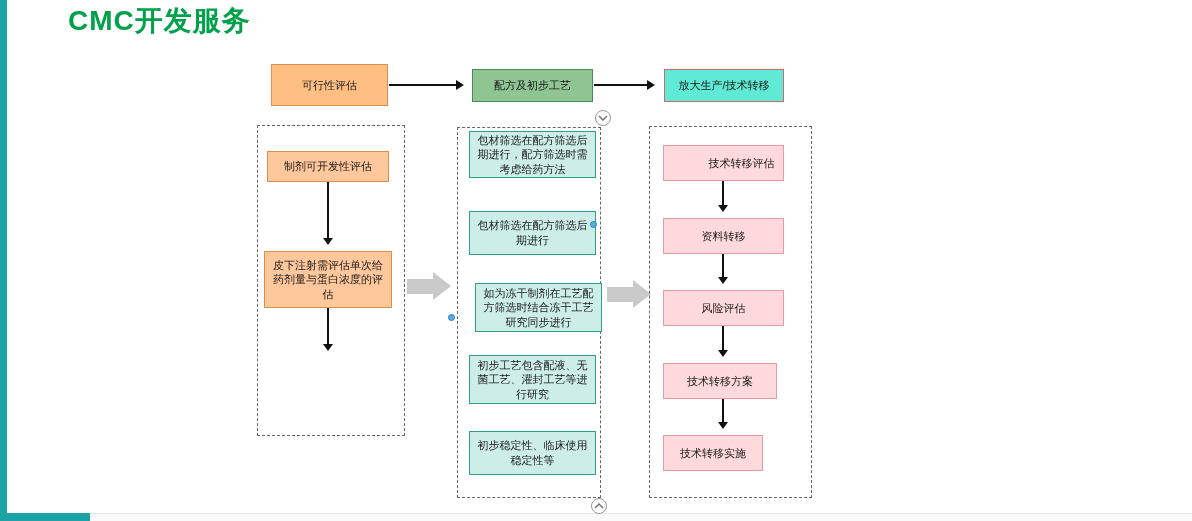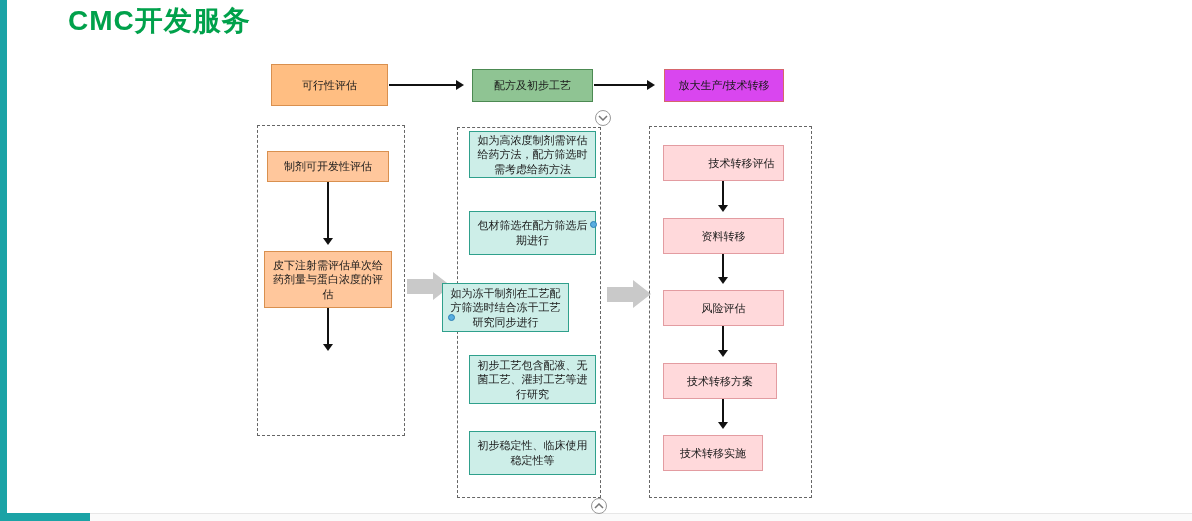--- a/index.html
+++ b/index.html
@@ -11,21 +11,21 @@
   .hscroll-thumb { position:absolute; left:0; top:513px; width:90px; height:8px; background:#1BA3A6; }
 
   .page-title { position:absolute; left:68px; top:2px; font-size:28px; font-weight:bold; color:#00A14B; letter-spacing:1px; }
 
   .box { position:absolute; display:flex; align-items:center; justify-content:center;
          text-align:center; font-size:11px; line-height:1.32; color:#1a1a1a; padding:2px 5px; }
   .orange-top { background:#FFBE82; border:1px solid #D9904F; }
   .orange     { background:#FFC79C; border:1px solid #D9904F; }
   .green-top  { background:#8FC493; border:1px solid #4C8A52; }
   .teal       { background:#CDEEE8; border:1px solid #2FA08C; }
-  .pink-top   { background:#d946ef; border:1px solid #D6666C; }
+  .pink-top   { background:#5eead4; border:1px solid #D6666C; }
   .pink       { background:#FFD9DB; border:1px solid #E39CA1; }
 
   .group { position:absolute; border:1px dashed #666; background:transparent; }
 
   .arrow-h { position:absolute; height:2px; background:#111; }
   .arrow-h::after { content:""; position:absolute; right:-8px; top:-4px;
                     border:5px solid transparent; border-left:8px solid #111; }
   .arrow-v { position:absolute; width:2px; background:#111; }
   .arrow-v::after { content:""; position:absolute; bottom:-7px; left:-4px;
                     border:5px solid transparent; border-top:7px solid #111; }
@@ -63,23 +63,23 @@
   <div class="arrow-v" style="left:327px; top:182px; height:61px;"></div>
   <div class="box orange" style="left:264px; top:251px; width:128px; height:57px;">皮下注射需评估单次给药剂量与蛋白浓度的评估</div>
   <div class="arrow-v" style="left:327px; top:308px; height:41px;"></div>
 
   <div class="big-arrow" style="left:407px; top:272px;">
     <span class="shaft"></span>
     <span class="head"></span>
   </div>
 
   <div class="group" style="left:457px; top:127px; width:144px; height:371px;"></div>
-  <div class="box teal" style="left:469px; top:131px; width:127px; height:47px;">如为高浓度制剂需评估给药方法，配方筛选时需考虑给药方法</div>
+  <div class="box teal" style="left:469px; top:131px; width:127px; height:47px;">包材筛选在配方筛选后期进行，配方筛选时需考虑给药方法</div>
   <div class="box teal" style="left:469px; top:211px; width:127px; height:44px;">包材筛选在配方筛选后期进行</div>
-  <div class="box teal" style="left:442px; top:283px; width:127px; height:49px;">如为冻干制剂在工艺配方筛选时结合冻干工艺研究同步进行</div>
+  <div class="box teal" style="left:475px; top:283px; width:127px; height:49px;">如为冻干制剂在工艺配方筛选时结合冻干工艺研究同步进行</div>
   <div class="box teal" style="left:469px; top:355px; width:127px; height:49px;">初步工艺包含配液、无菌工艺、灌封工艺等进行研究</div>
   <div class="box teal" style="left:469px; top:431px; width:127px; height:44px;">初步稳定性、临床使用稳定性等</div>
 
   <div class="handle" style="left:590px; top:221px;"></div>
   <div class="handle" style="left:448px; top:314px;"></div>
 
   <div class="circle-btn" style="left:595px; top:110px;">
     <svg width="10" height="6" viewBox="0 0 10 6">
       <polyline points="1,1 5,5 9,1" fill="none" stroke="#777" stroke-width="1.5"></polyline>
     </svg>

